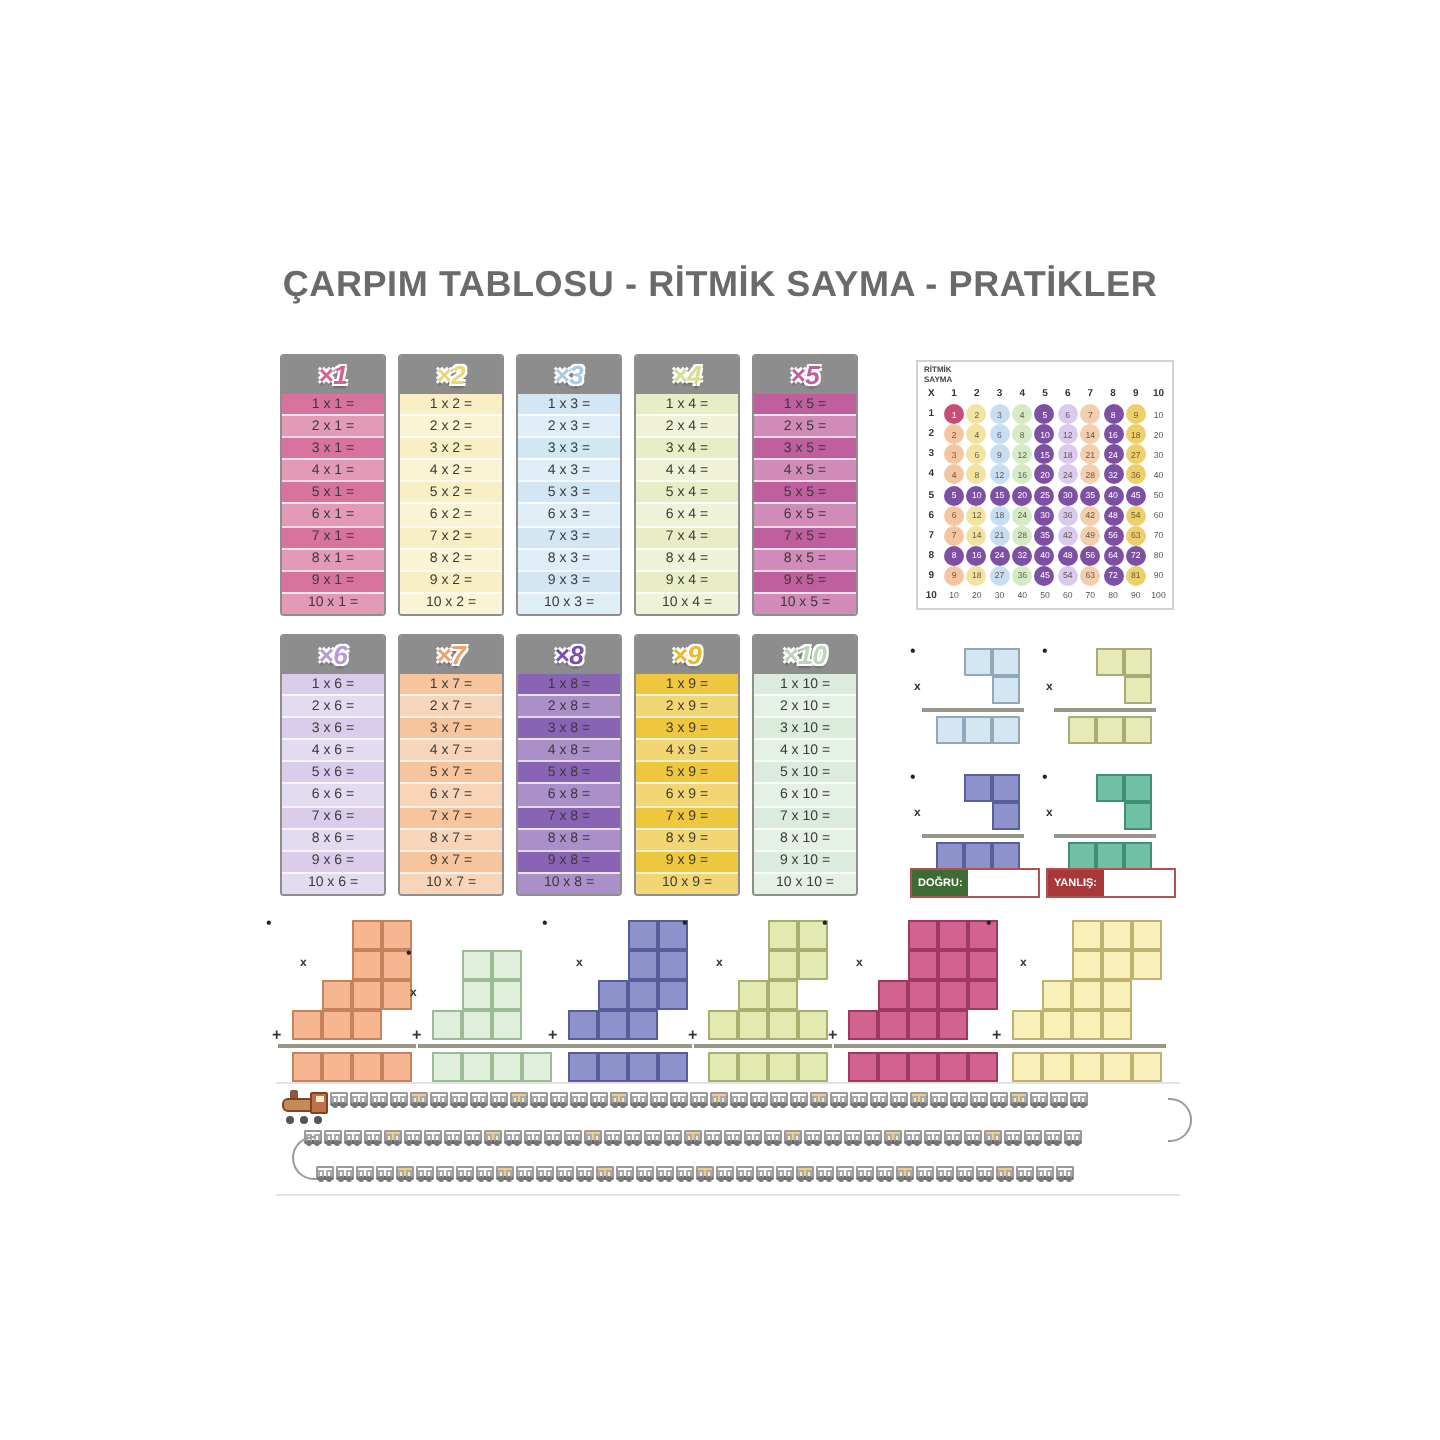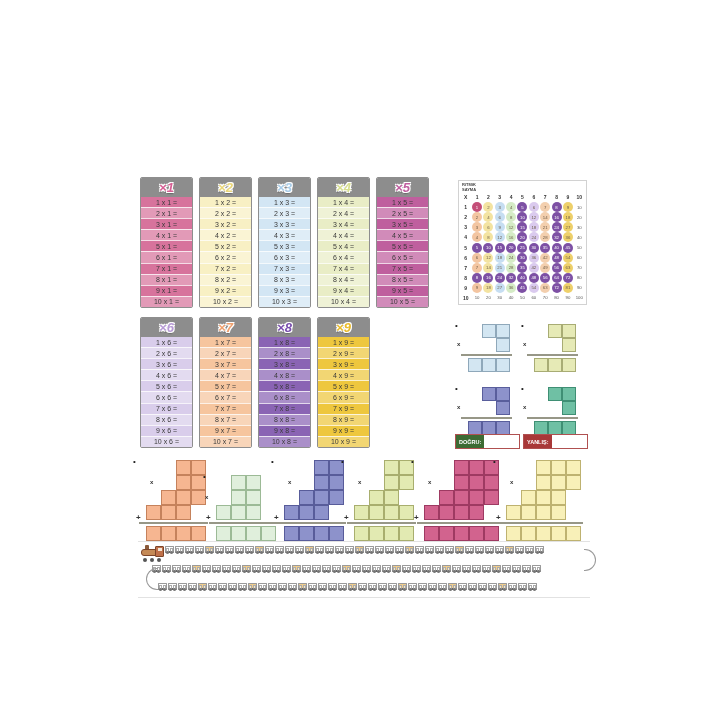--- a/index.html
+++ b/index.html
@@ -94,20 +94,21 @@
   .loco .cab{position:absolute;right:1px;top:1px;width:9px;height:11px;background:#c0714a;border:1px solid #7c452a;border-radius:1px;box-sizing:border-box;}
   .loco .cab-window{position:absolute;right:3px;top:3px;width:4px;height:3px;background:#f4e8d8;}
   .loco .wheels{position:absolute;bottom:-2px;left:4px;width:4px;height:4px;border-radius:50%;background:#555;
     box-shadow:7px 0 0 #555,14px 0 0 #555;}
 </style>
 </head>
 <body>
 
 <div class="sheet">
 
+  <div class="title">ÇARPIM TABLOSU - RİTMİK SAYMA - PRATİKLER</div>
 
   <div class="cards-row r1">
       <div class="card">
         <div class="card-head">
           <div class="bubble" style="color: rgb(215, 95, 148);">×1</div>
         </div>
         <div class="card-body" style="background: rgb(215, 115, 156);">
           <div class="card-row">1 x 1 =</div>
           <div class="card-row">2 x 1 =</div>
           <div class="card-row">3 x 1 =</div>
@@ -249,20 +250,37 @@
           <div class="card-row">1 x 9 =</div>
           <div class="card-row">2 x 9 =</div>
           <div class="card-row">3 x 9 =</div>
           <div class="card-row">4 x 9 =</div>
           <div class="card-row">5 x 9 =</div>
           <div class="card-row">6 x 9 =</div>
           <div class="card-row">7 x 9 =</div>
           <div class="card-row">8 x 9 =</div>
           <div class="card-row">9 x 9 =</div>
           <div class="card-row">10 x 9 =</div>
+        </div>
+      </div>
+      <div class="card">
+        <div class="card-head">
+          <div class="bubble" style="color: rgb(188, 216, 188);">×10</div>
+        </div>
+        <div class="card-body" style="background: rgb(220, 236, 220);">
+          <div class="card-row">1 x 10 =</div>
+          <div class="card-row">2 x 10 =</div>
+          <div class="card-row">3 x 10 =</div>
+          <div class="card-row">4 x 10 =</div>
+          <div class="card-row">5 x 10 =</div>
+          <div class="card-row">6 x 10 =</div>
+          <div class="card-row">7 x 10 =</div>
+          <div class="card-row">8 x 10 =</div>
+          <div class="card-row">9 x 10 =</div>
+          <div class="card-row">10 x 10 =</div>
         </div>
       </div>
     </div>
 
   <div class="grid-panel">
     <div class="grid-heading">RİTMİK
 SAYMA</div>
     <div class="grid-cells">
         <div class="grow">
           <div class="gcell ghead">X</div>

